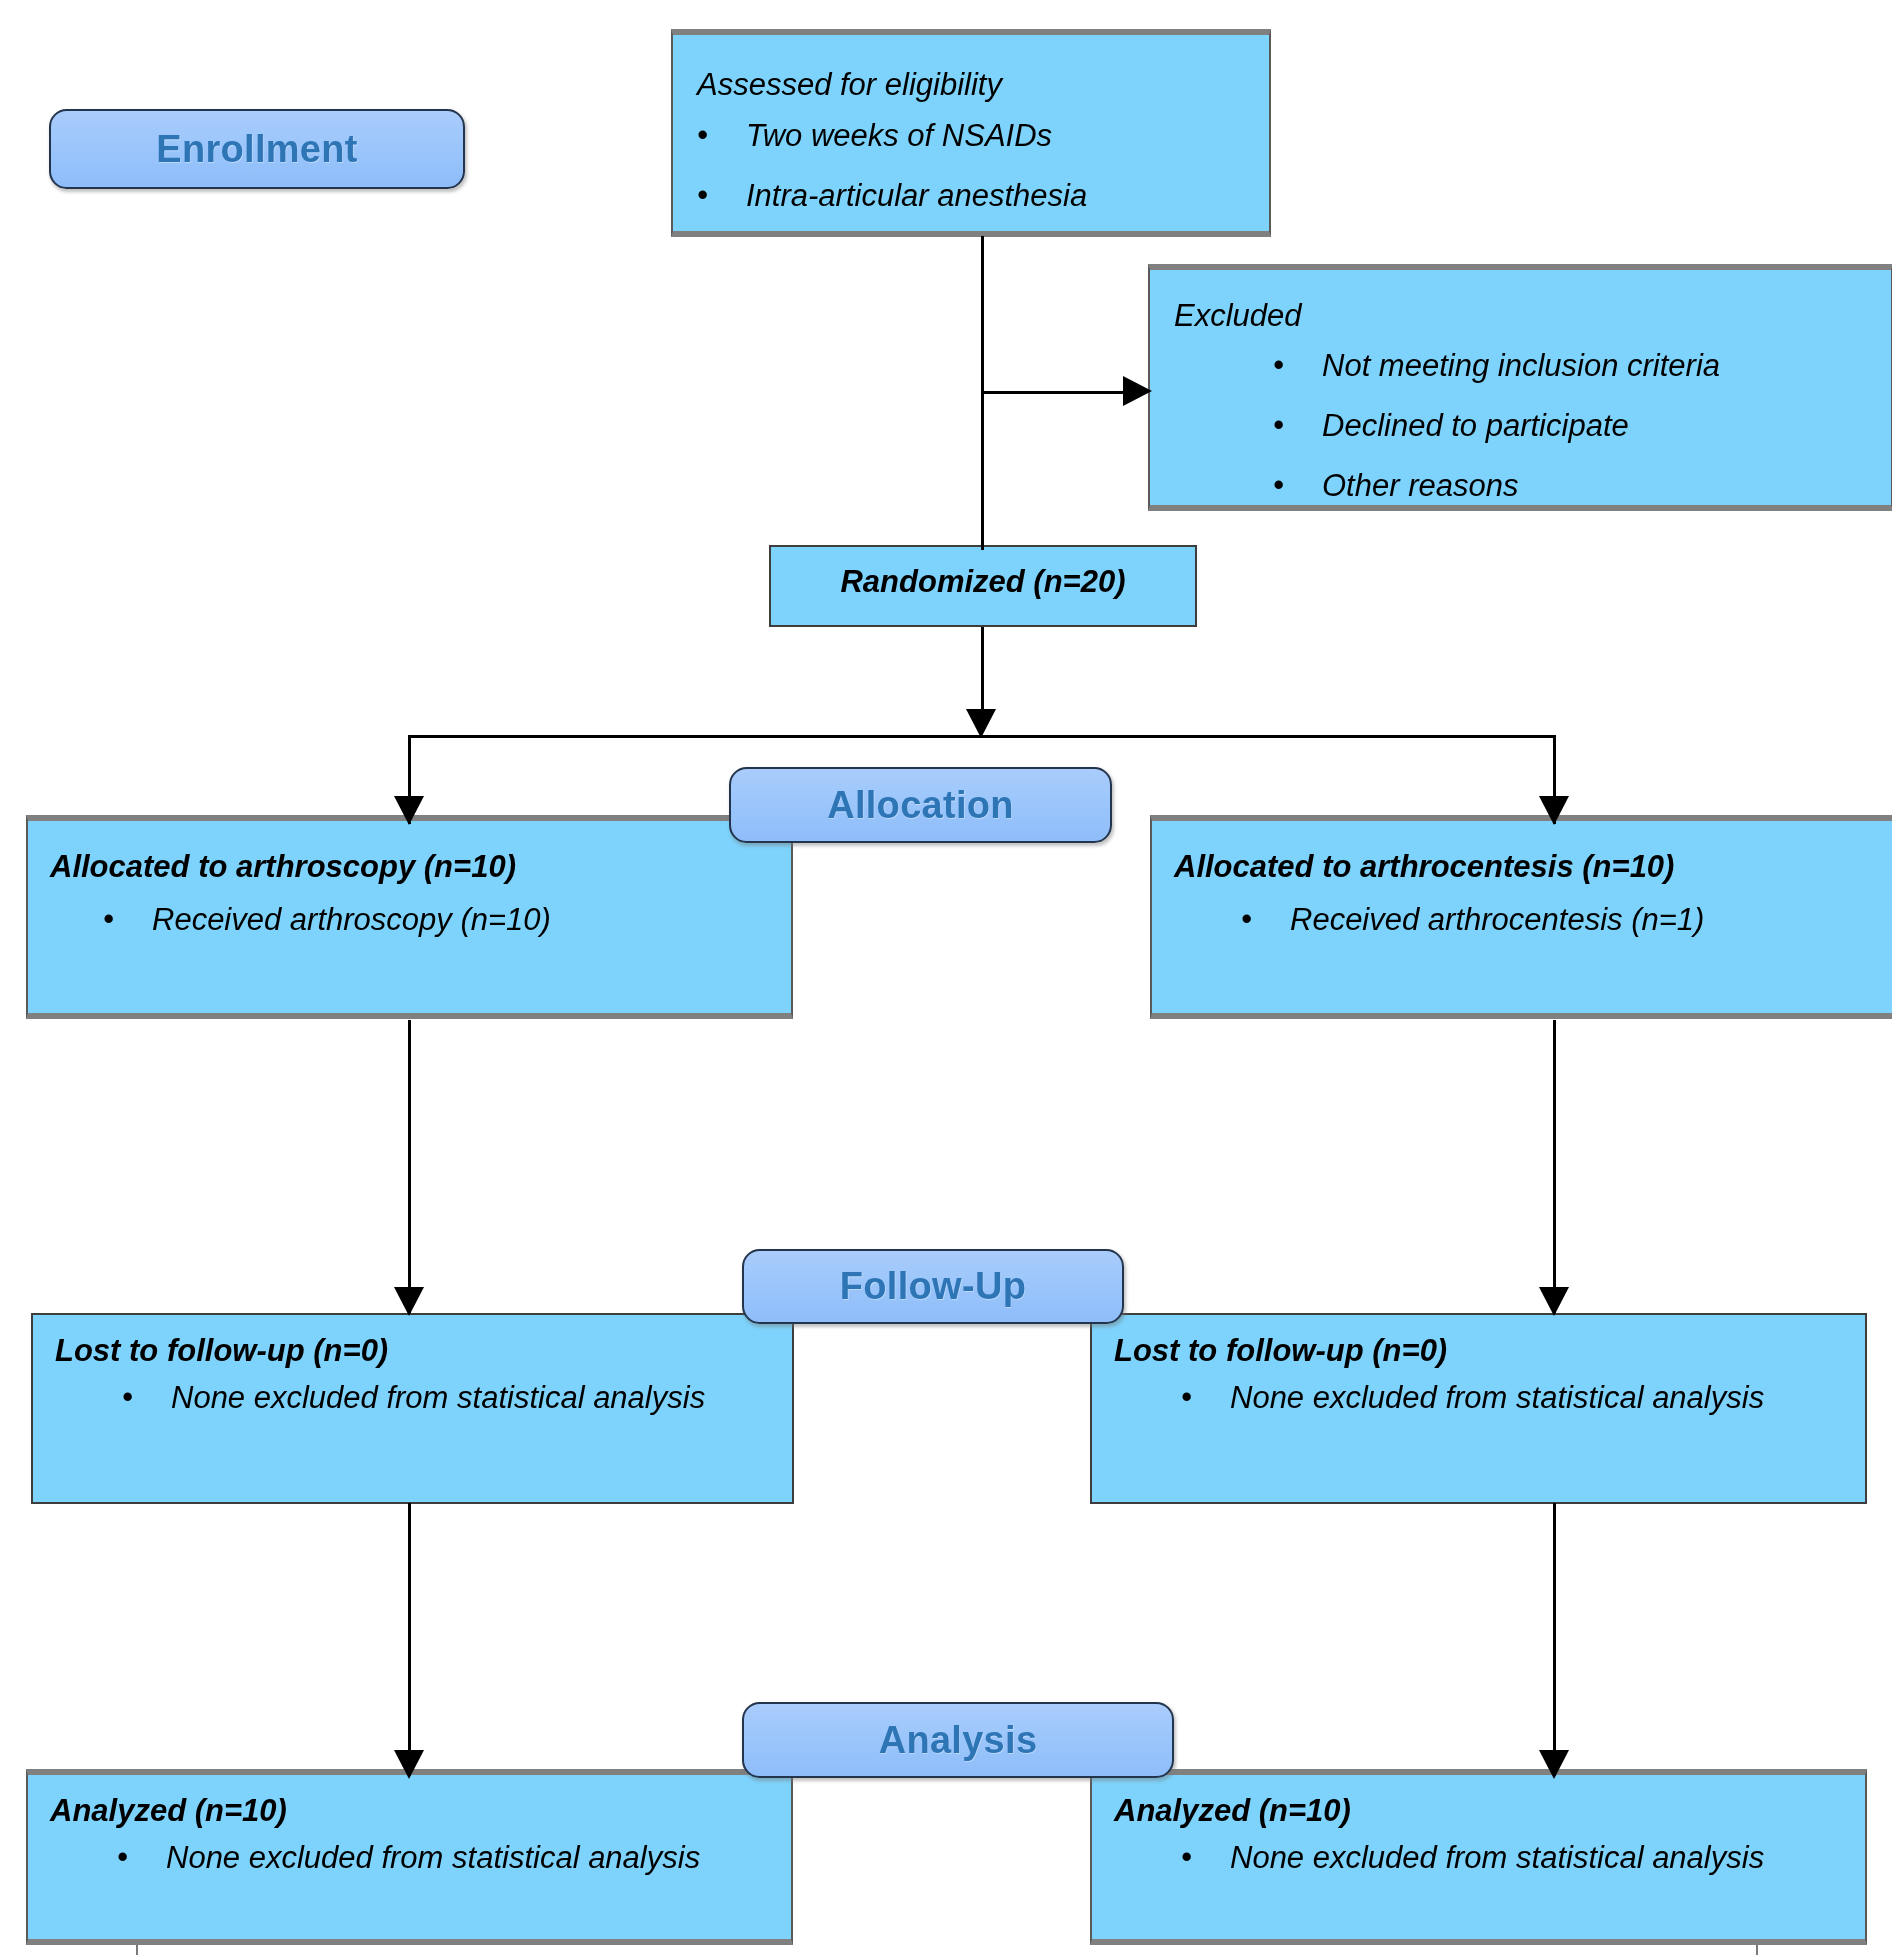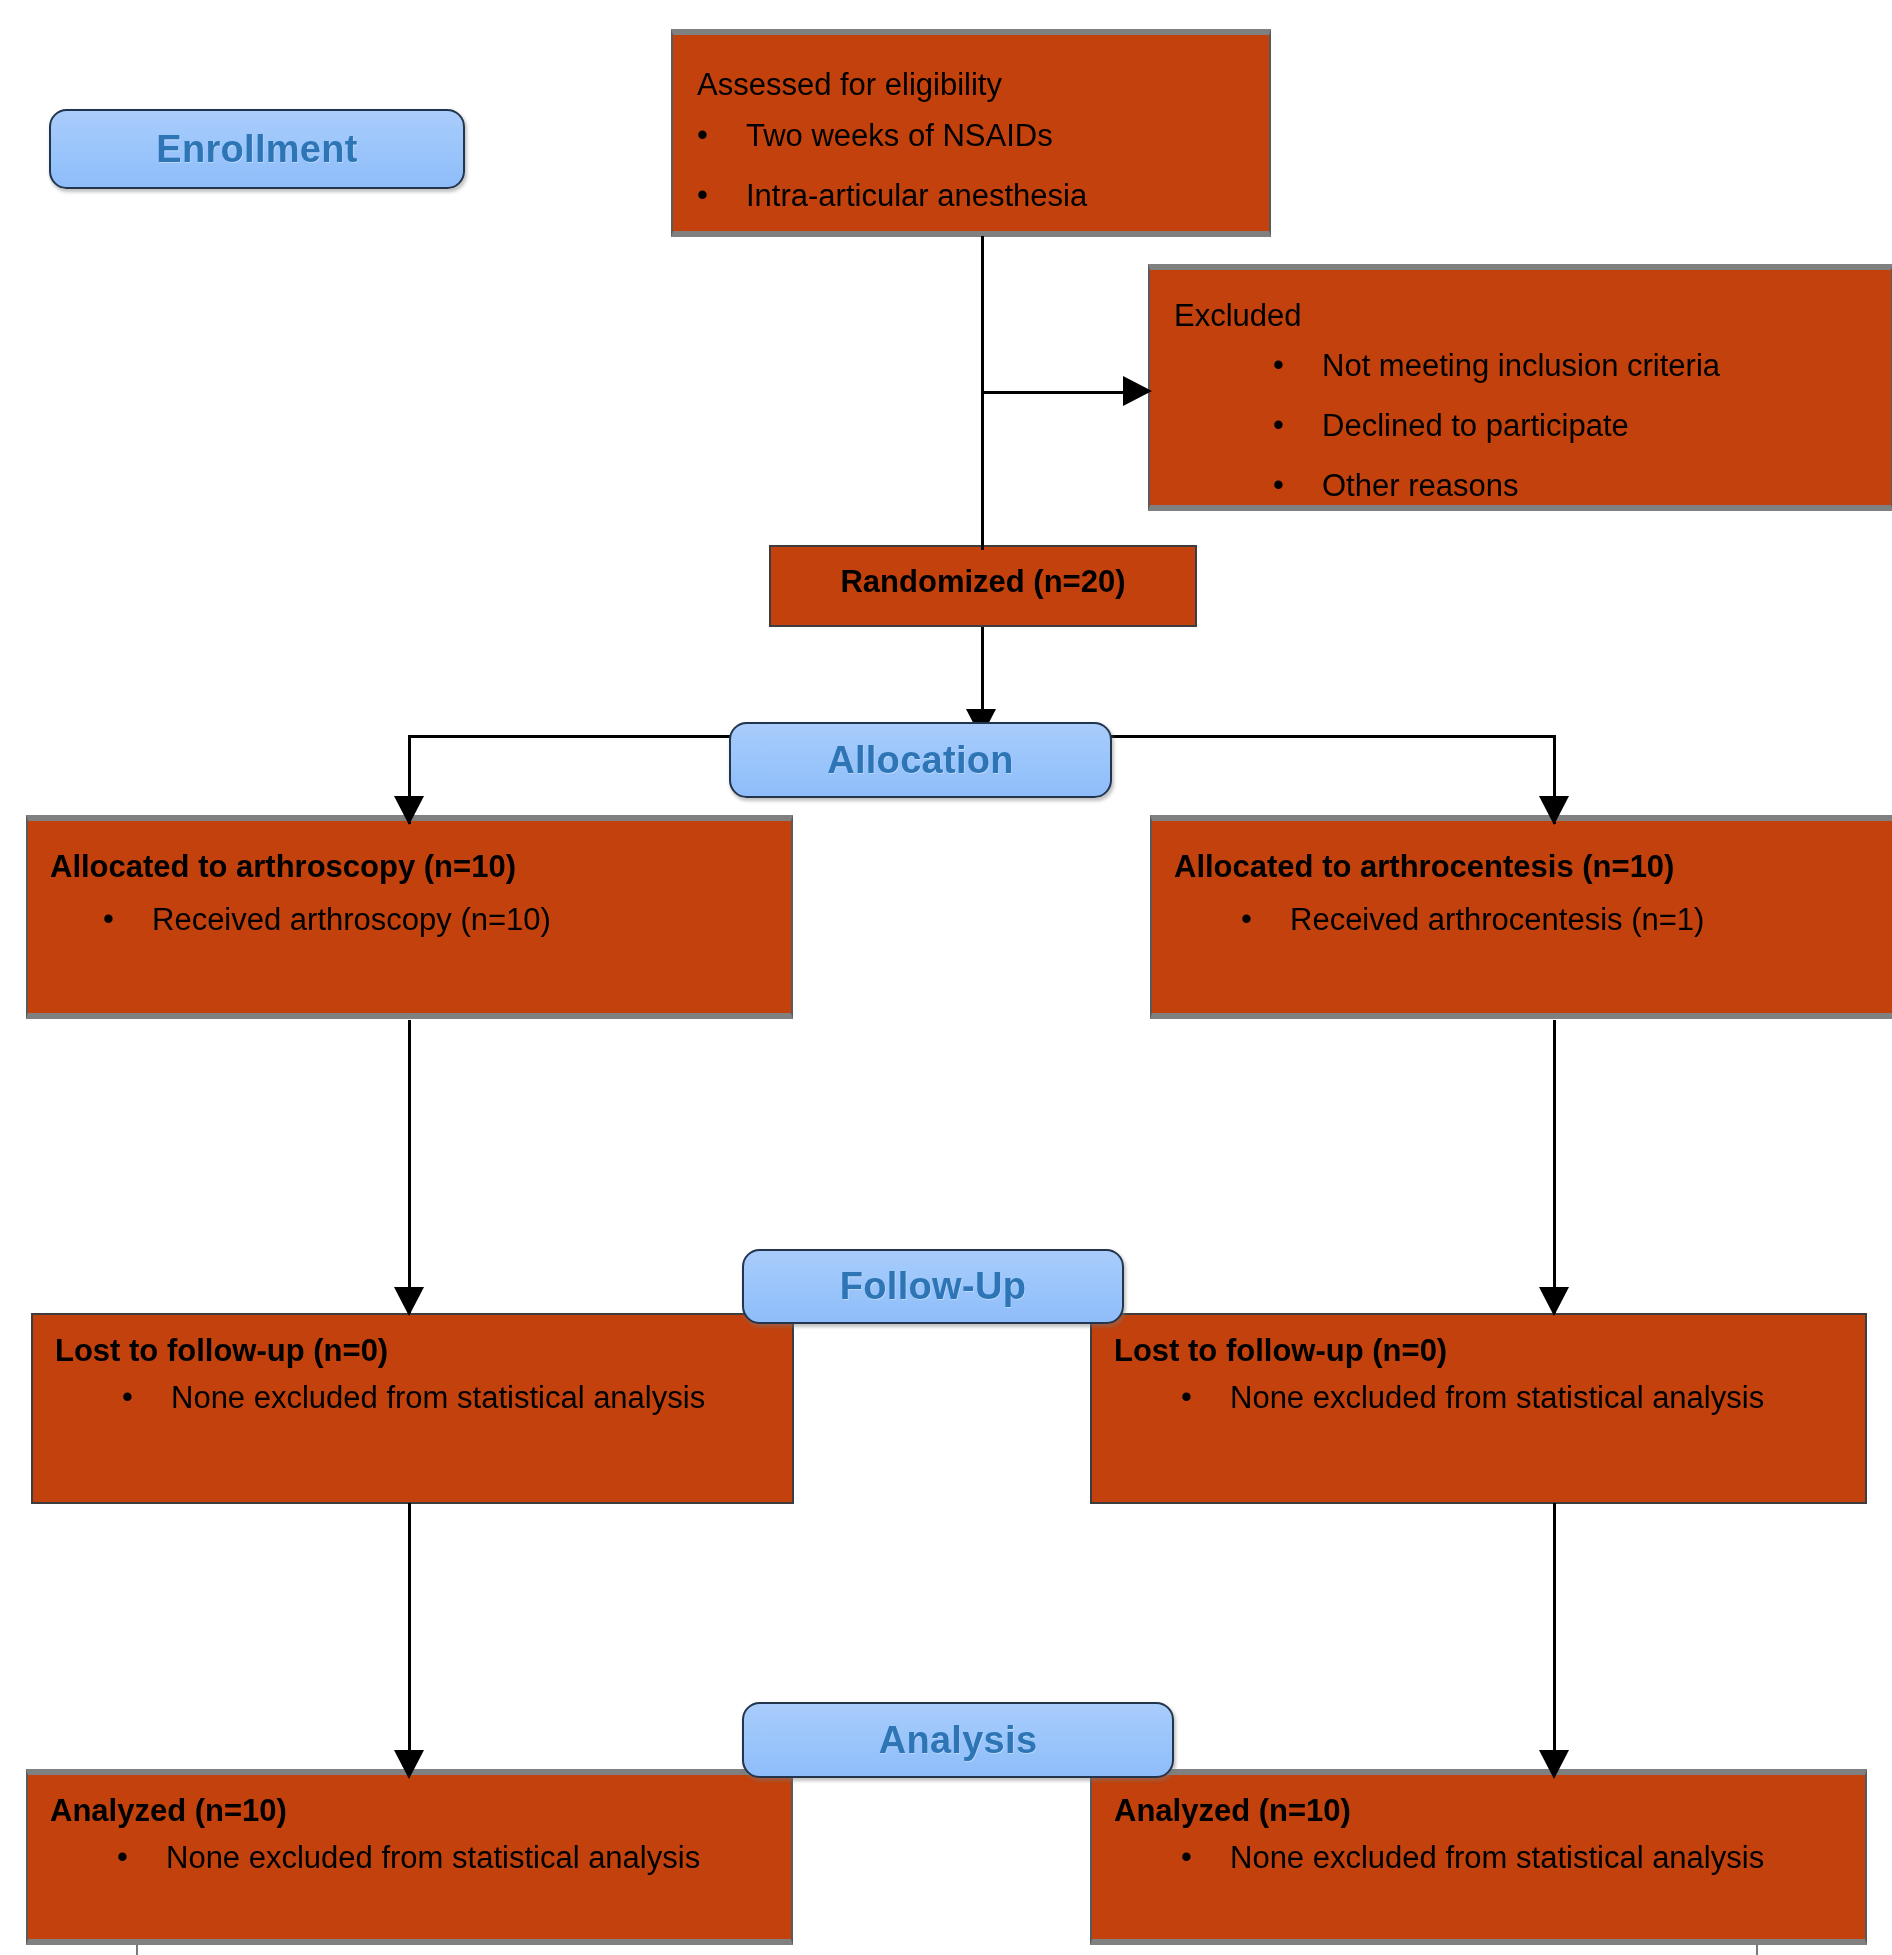--- a/index.html
+++ b/index.html
@@ -15,28 +15,29 @@
     width: 1893px;
     height: 1955px;
     background: #ffffff;
     overflow: hidden;
   }
 
   
   .flowbox {
     position: absolute;
     box-sizing: border-box;
-    background: #c2410c;
+    background: #7dd3fc;
     border: 2px solid #7f7f7f;
     border-left-color: #595959;
     border-right-color: #595959;
     border-top-width: 6.1px;
     border-bottom-width: 6.1px;
     border-top-color: #808080;
     border-bottom-color: #808080;
+    font-style: italic;
   }
   .flowbox.thin {
     border-top-width: 2.7px;
     border-bottom-width: 2.7px;
     border-left-width: 2px;
     border-right-width: 2px;
     border-color: #3d3d3d;
   }
   .boxinner {
     position: relative;
@@ -178,21 +179,21 @@
   <div class="arrow-down" style="left:966px; top:709px;"></div>
 
   <div class="hline" style="left:408px; top:735px; width:1148px;"></div>
 
   <div class="vline" style="left:408px; top:735px; height:89px;"></div>
   <div class="arrow-down" style="left:394px; top:796px;"></div>
 
   <div class="vline" style="left:1553px; top:735px; height:89px;"></div>
   <div class="arrow-down" style="left:1539px; top:796px;"></div>
 
-  <div class="stage" style="left:729px; top:722px; width:383px; height:76px;">
+  <div class="stage" style="left:729px; top:767px; width:383px; height:76px;">
     <span>Allocation</span>
   </div>
 
   <div class="flowbox" style="left:26px; top:815px; width:767px; height:204px;">
     <div class="boxinner">
       <div class="box-title bold" style="left:22px; top:29px;">Allocated to arthroscopy (n=10)</div>
       <ul class="bullets" style="left:75px; top:83px;">
         <li>Received arthroscopy (n=10)</li>
       </ul>
     </div>

